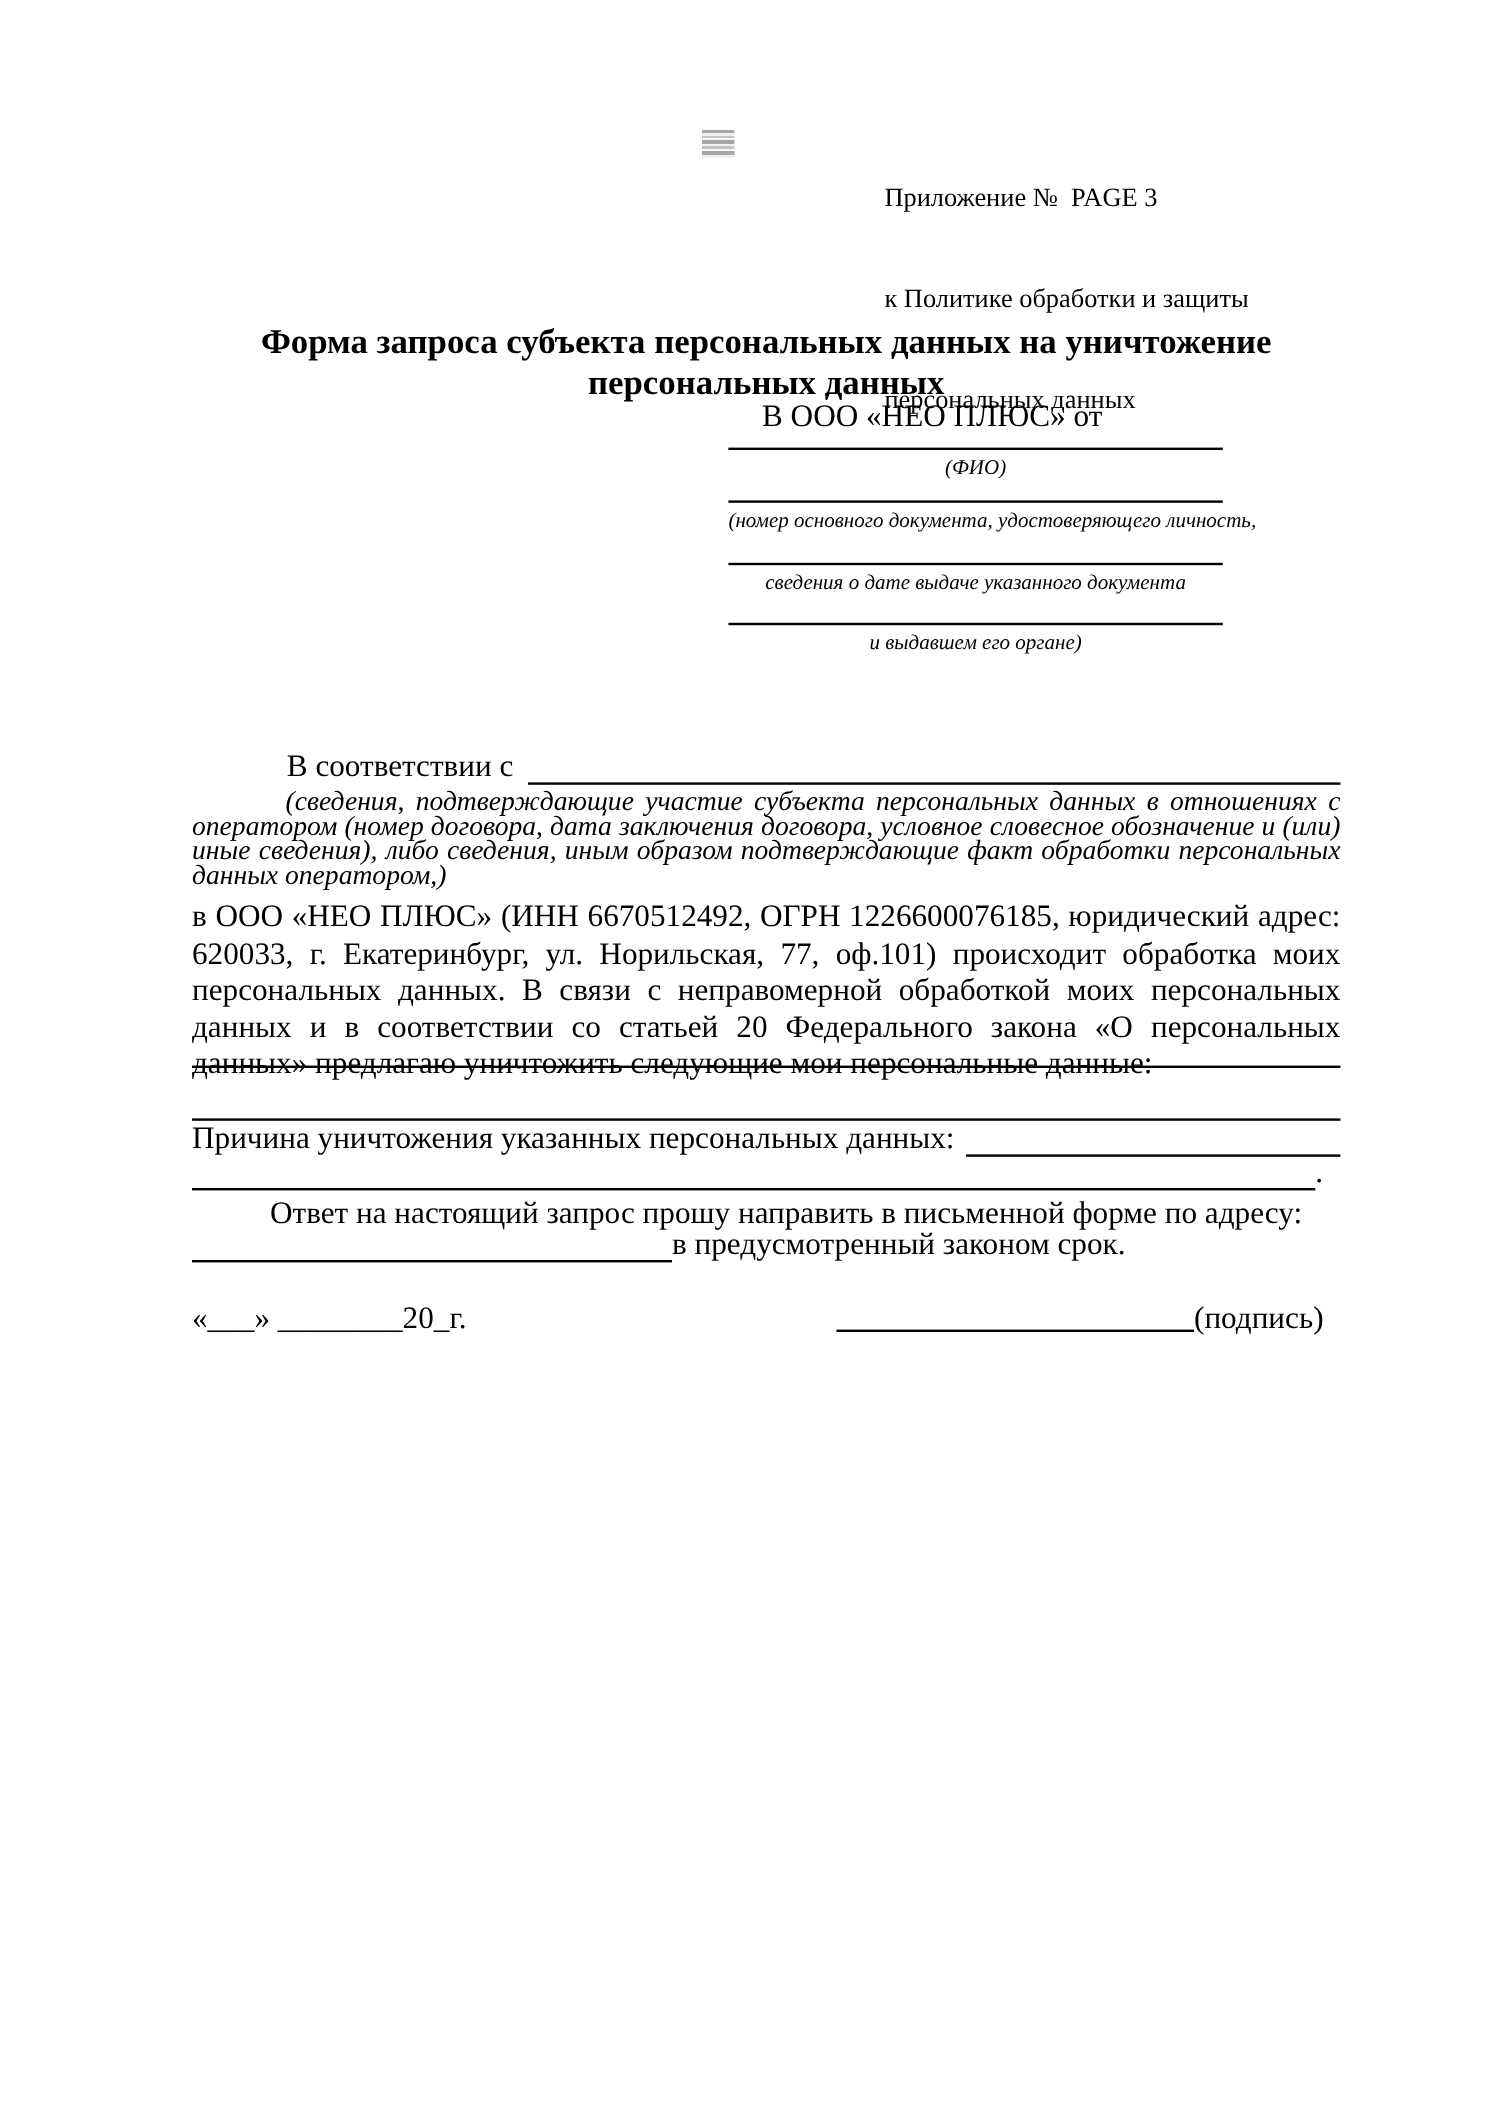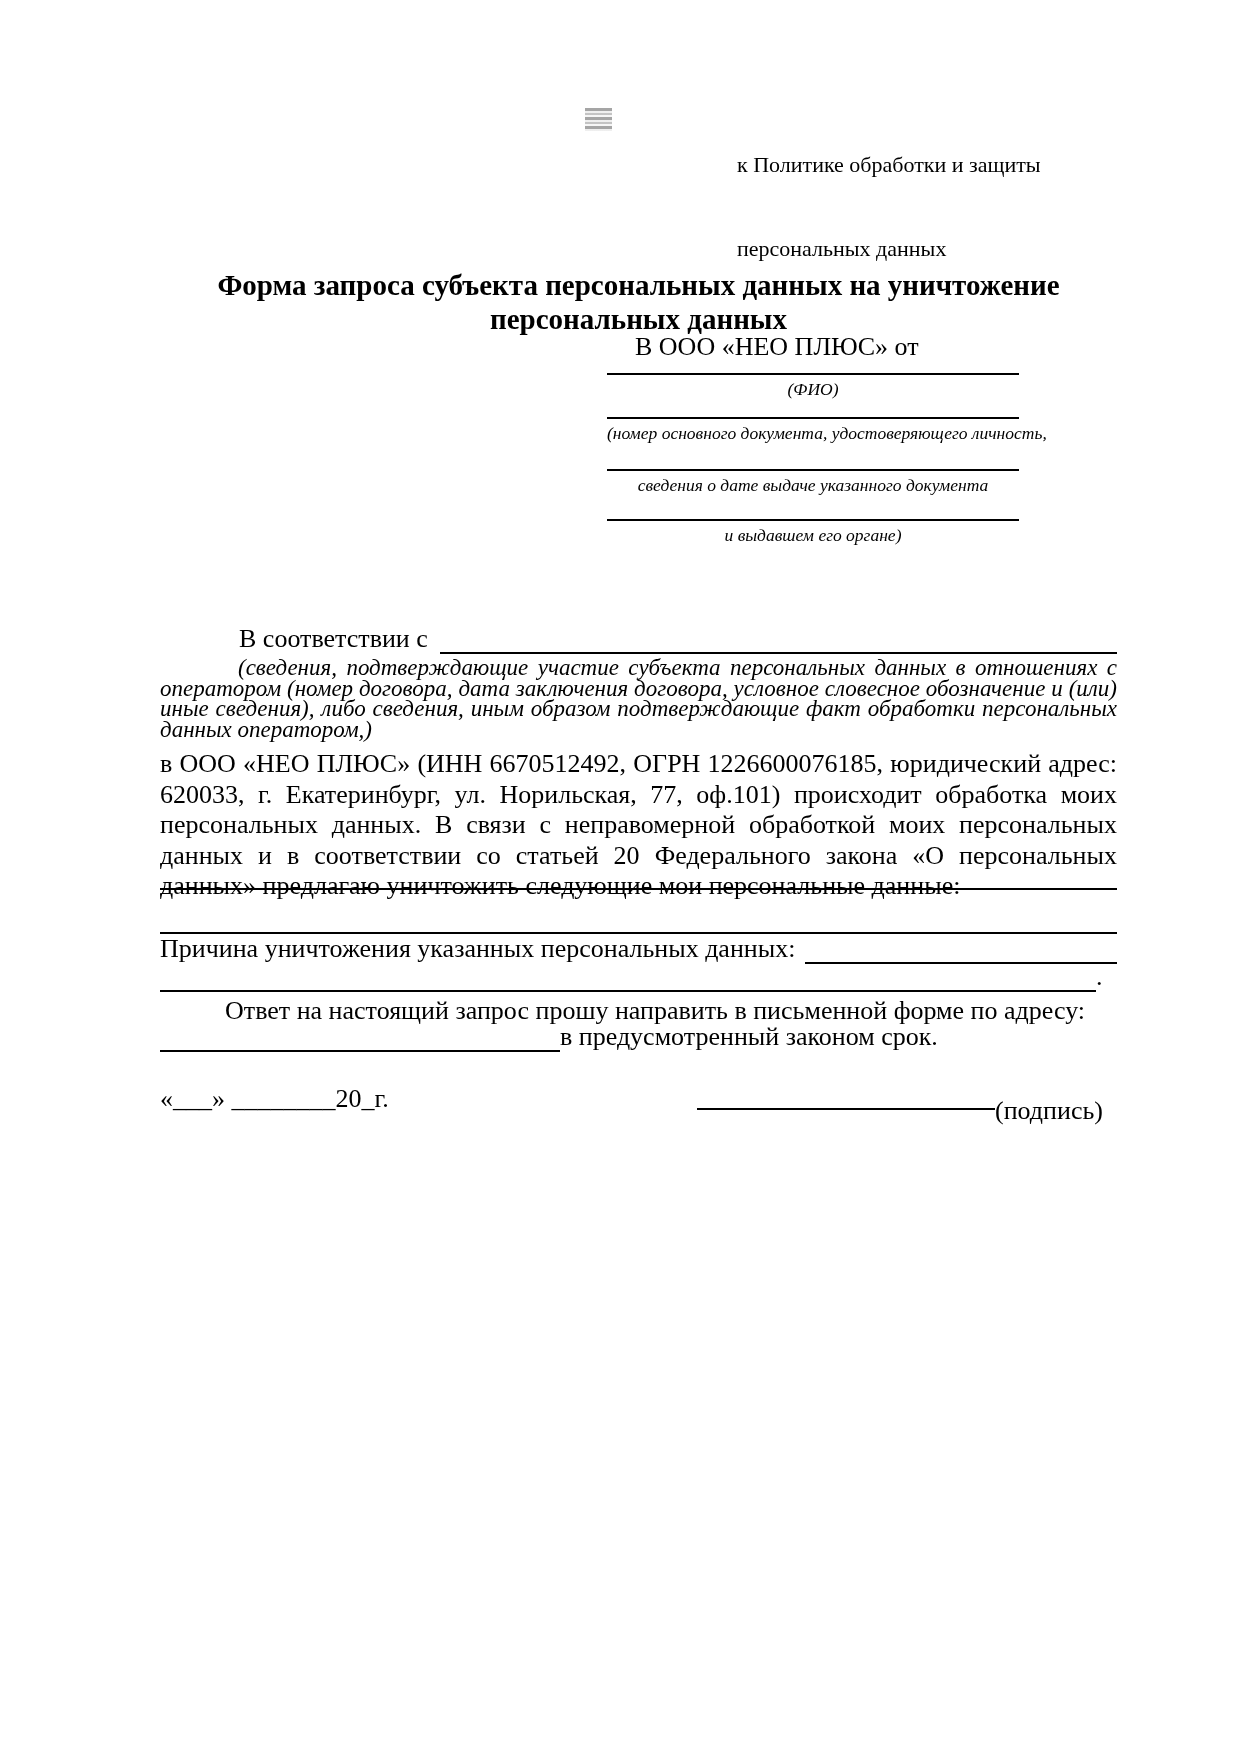--- a/index.html
+++ b/index.html
@@ -57,20 +57,21 @@
 </style>
 </head>
 <body>
 
 <div class="page">
   <div class="content">
 
     <div class="abs thumb" style="left:425px; top:108px;"></div>
 
     <div class="abs header-block" style="left:577px; top:95px; width:370px;">
+      <div>Приложение №  PAGE 3</div>
       <div>к Политике обработки и защиты</div>
       <div>персональных данных</div>
     </div>
 
     <div class="abs doc-title" style="left:0; top:268px;">Форма запроса субъекта персональных данных на уничтожение персональных данных</div>
 
     <div class="abs body-text" style="left:475px; top:332px;">В ООО «НЕО ПЛЮС» от</div>
 
     <div class="abs rule field-line" style="top:348px;"></div>
     <div class="abs field-caption" style="top:379px;">(ФИО)</div>
@@ -111,17 +112,17 @@
     <div class="abs body-text" style="left:0; top:996px; width:957px; text-indent:65px;">Ответ на настоящий запрос прошу направить в письменной форме по адресу:</div>
 
     <div class="abs flexrow body-text" style="left:0; top:1026px; width:957px; height:26px;">
       <span class="rule" style="width:400px; height:24px;"></span>
       <span class="nowrap">в предусмотренный законом срок.</span>
     </div>
 
     <div class="abs body-text" style="left:0; top:1084px; width:957px; height:30px;">
       <span class="abs nowrap" style="left:0; top:0;">«___» ________20_г.</span>
       <span class="abs rule" style="left:537px; top:0; width:298px; height:26px;"></span>
-      <span class="abs nowrap" style="left:835px; top:12px;text-align:center;">(подпись)</span>
+      <span class="abs nowrap" style="left:835px; top:0;text-align:center;">(подпись)</span>
     </div>
 
   </div>
 </div>
 
 </body></html>

